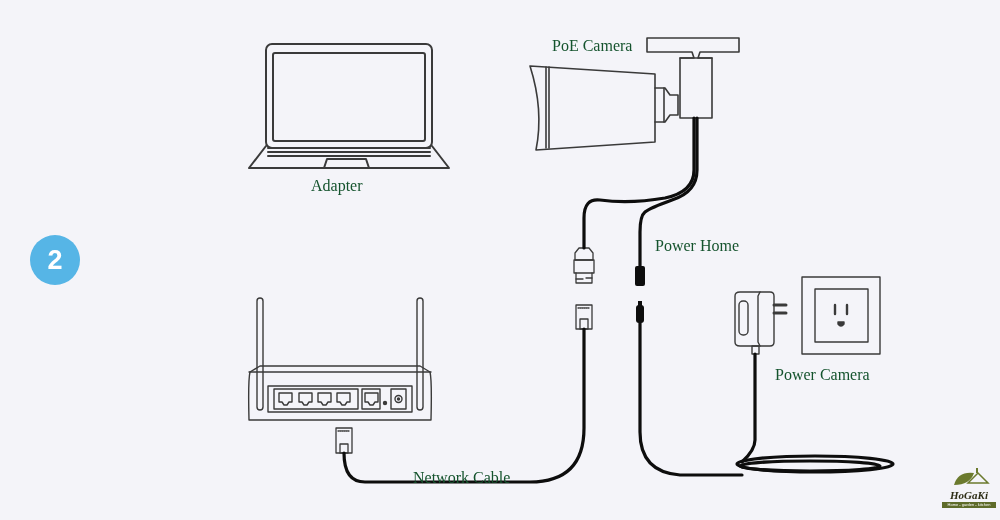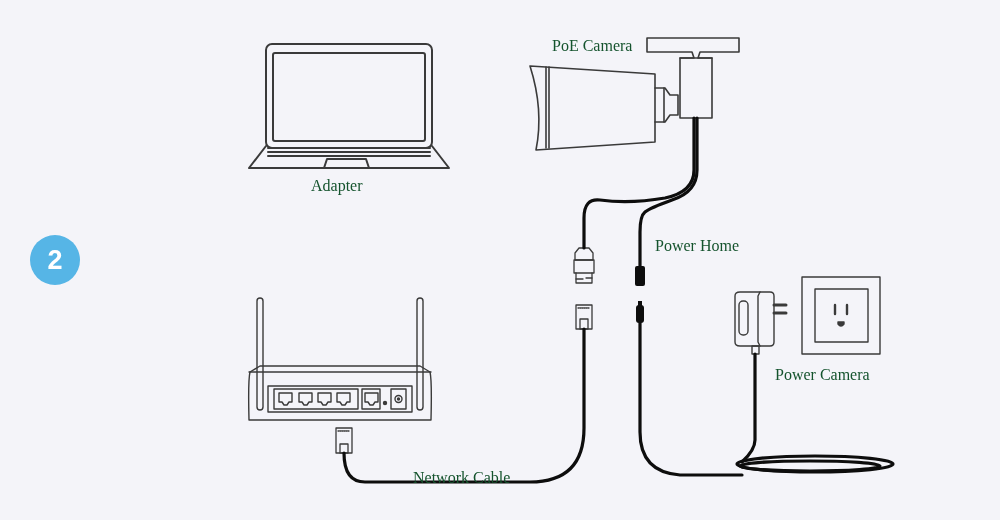--- a/index.html
+++ b/index.html
@@ -131,13 +131,22 @@
   </svg>
 
   <div class="step-badge">2</div>
 
   <div class="lbl" style="left:311px; top:177px;">Adapter</div>
   <div class="lbl" style="left:552px; top:37px;">PoE Camera</div>
   <div class="lbl" style="left:655px; top:237px;">Power Home</div>
   <div class="lbl" style="left:775px; top:366px;">Power Camera</div>
   <div class="lbl" style="left:413px; top:453px;margin-top:16px;">Network Cable</div>
 
+  <div class="logo">
+    <svg width="58" height="26" viewBox="0 0 58 26">
+      <path d="M14 20 Q18 6 34 8 Q30 20 14 20 Z" fill="#6b7a2e"></path>
+      <path d="M28 18 L38 8 L48 18 Z" fill="none" stroke="#6b7a2e" stroke-width="1.5"></path>
+      <rect x="36" y="3" width="2" height="5" fill="#6b7a2e"></rect>
+    </svg>
+    <div class="logo-name">HoGaKi</div>
+    <div class="logo-tag">Home - garden - kitchen</div>
+  </div>
 </div>
 
 </body></html>

